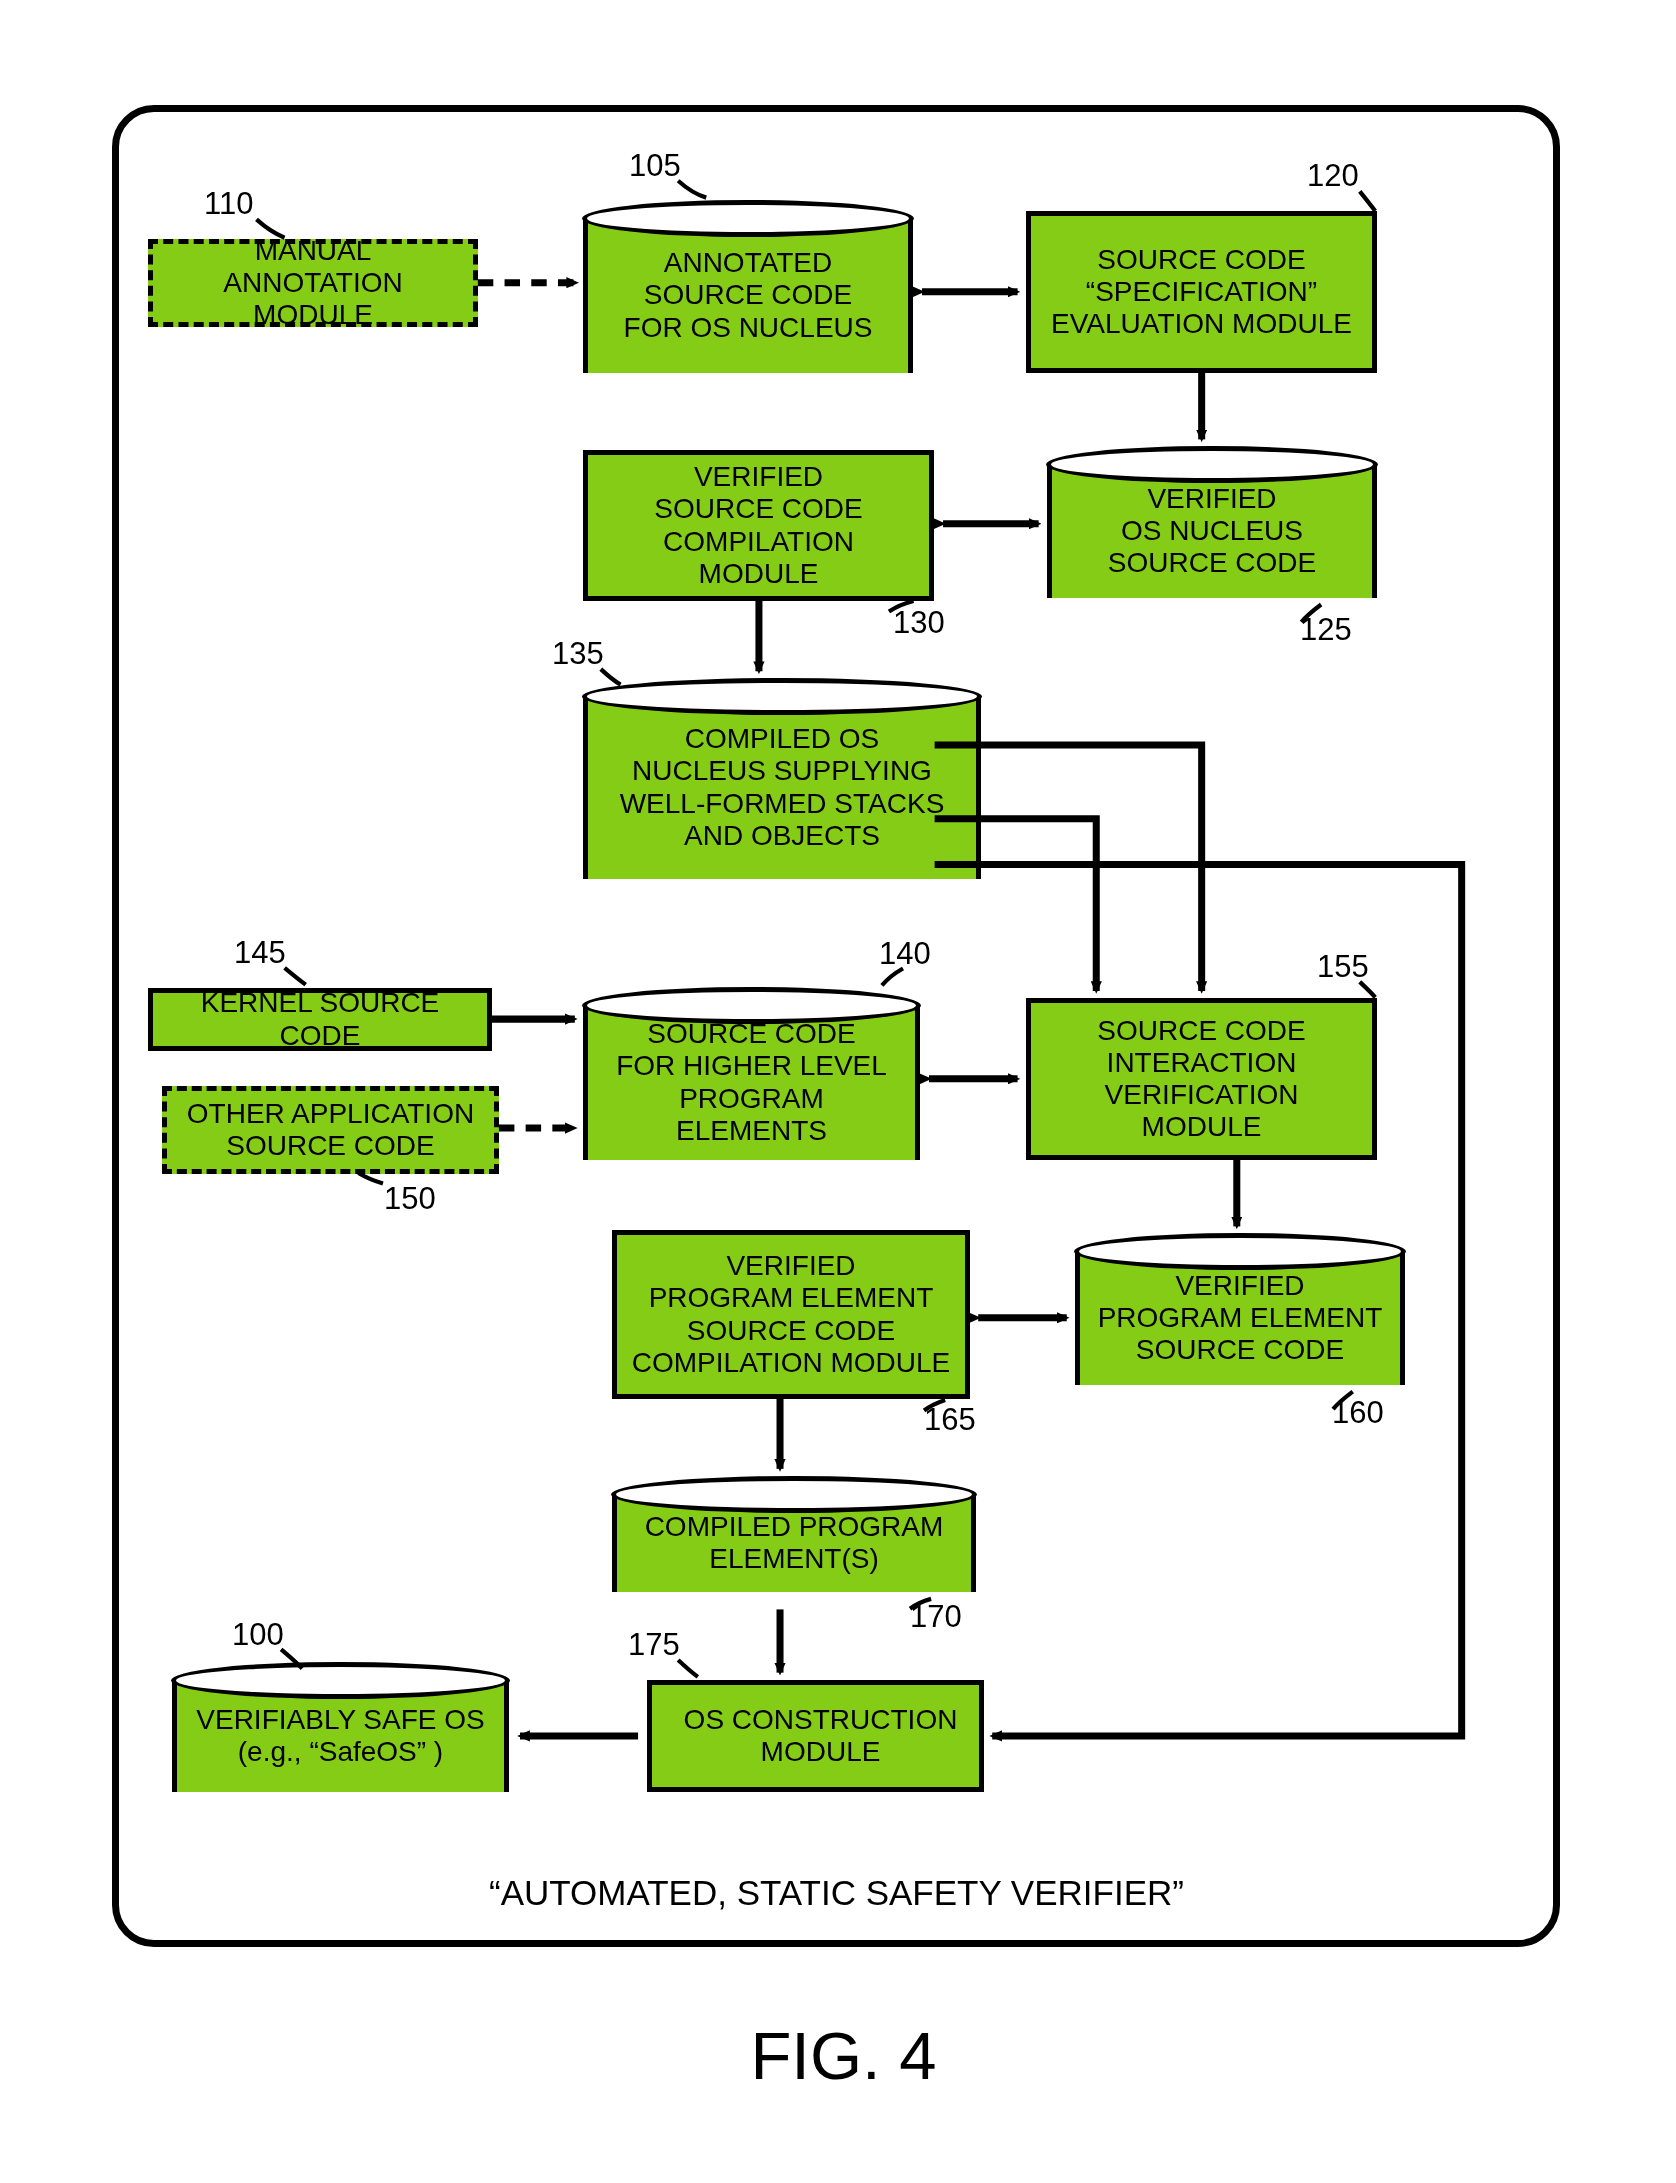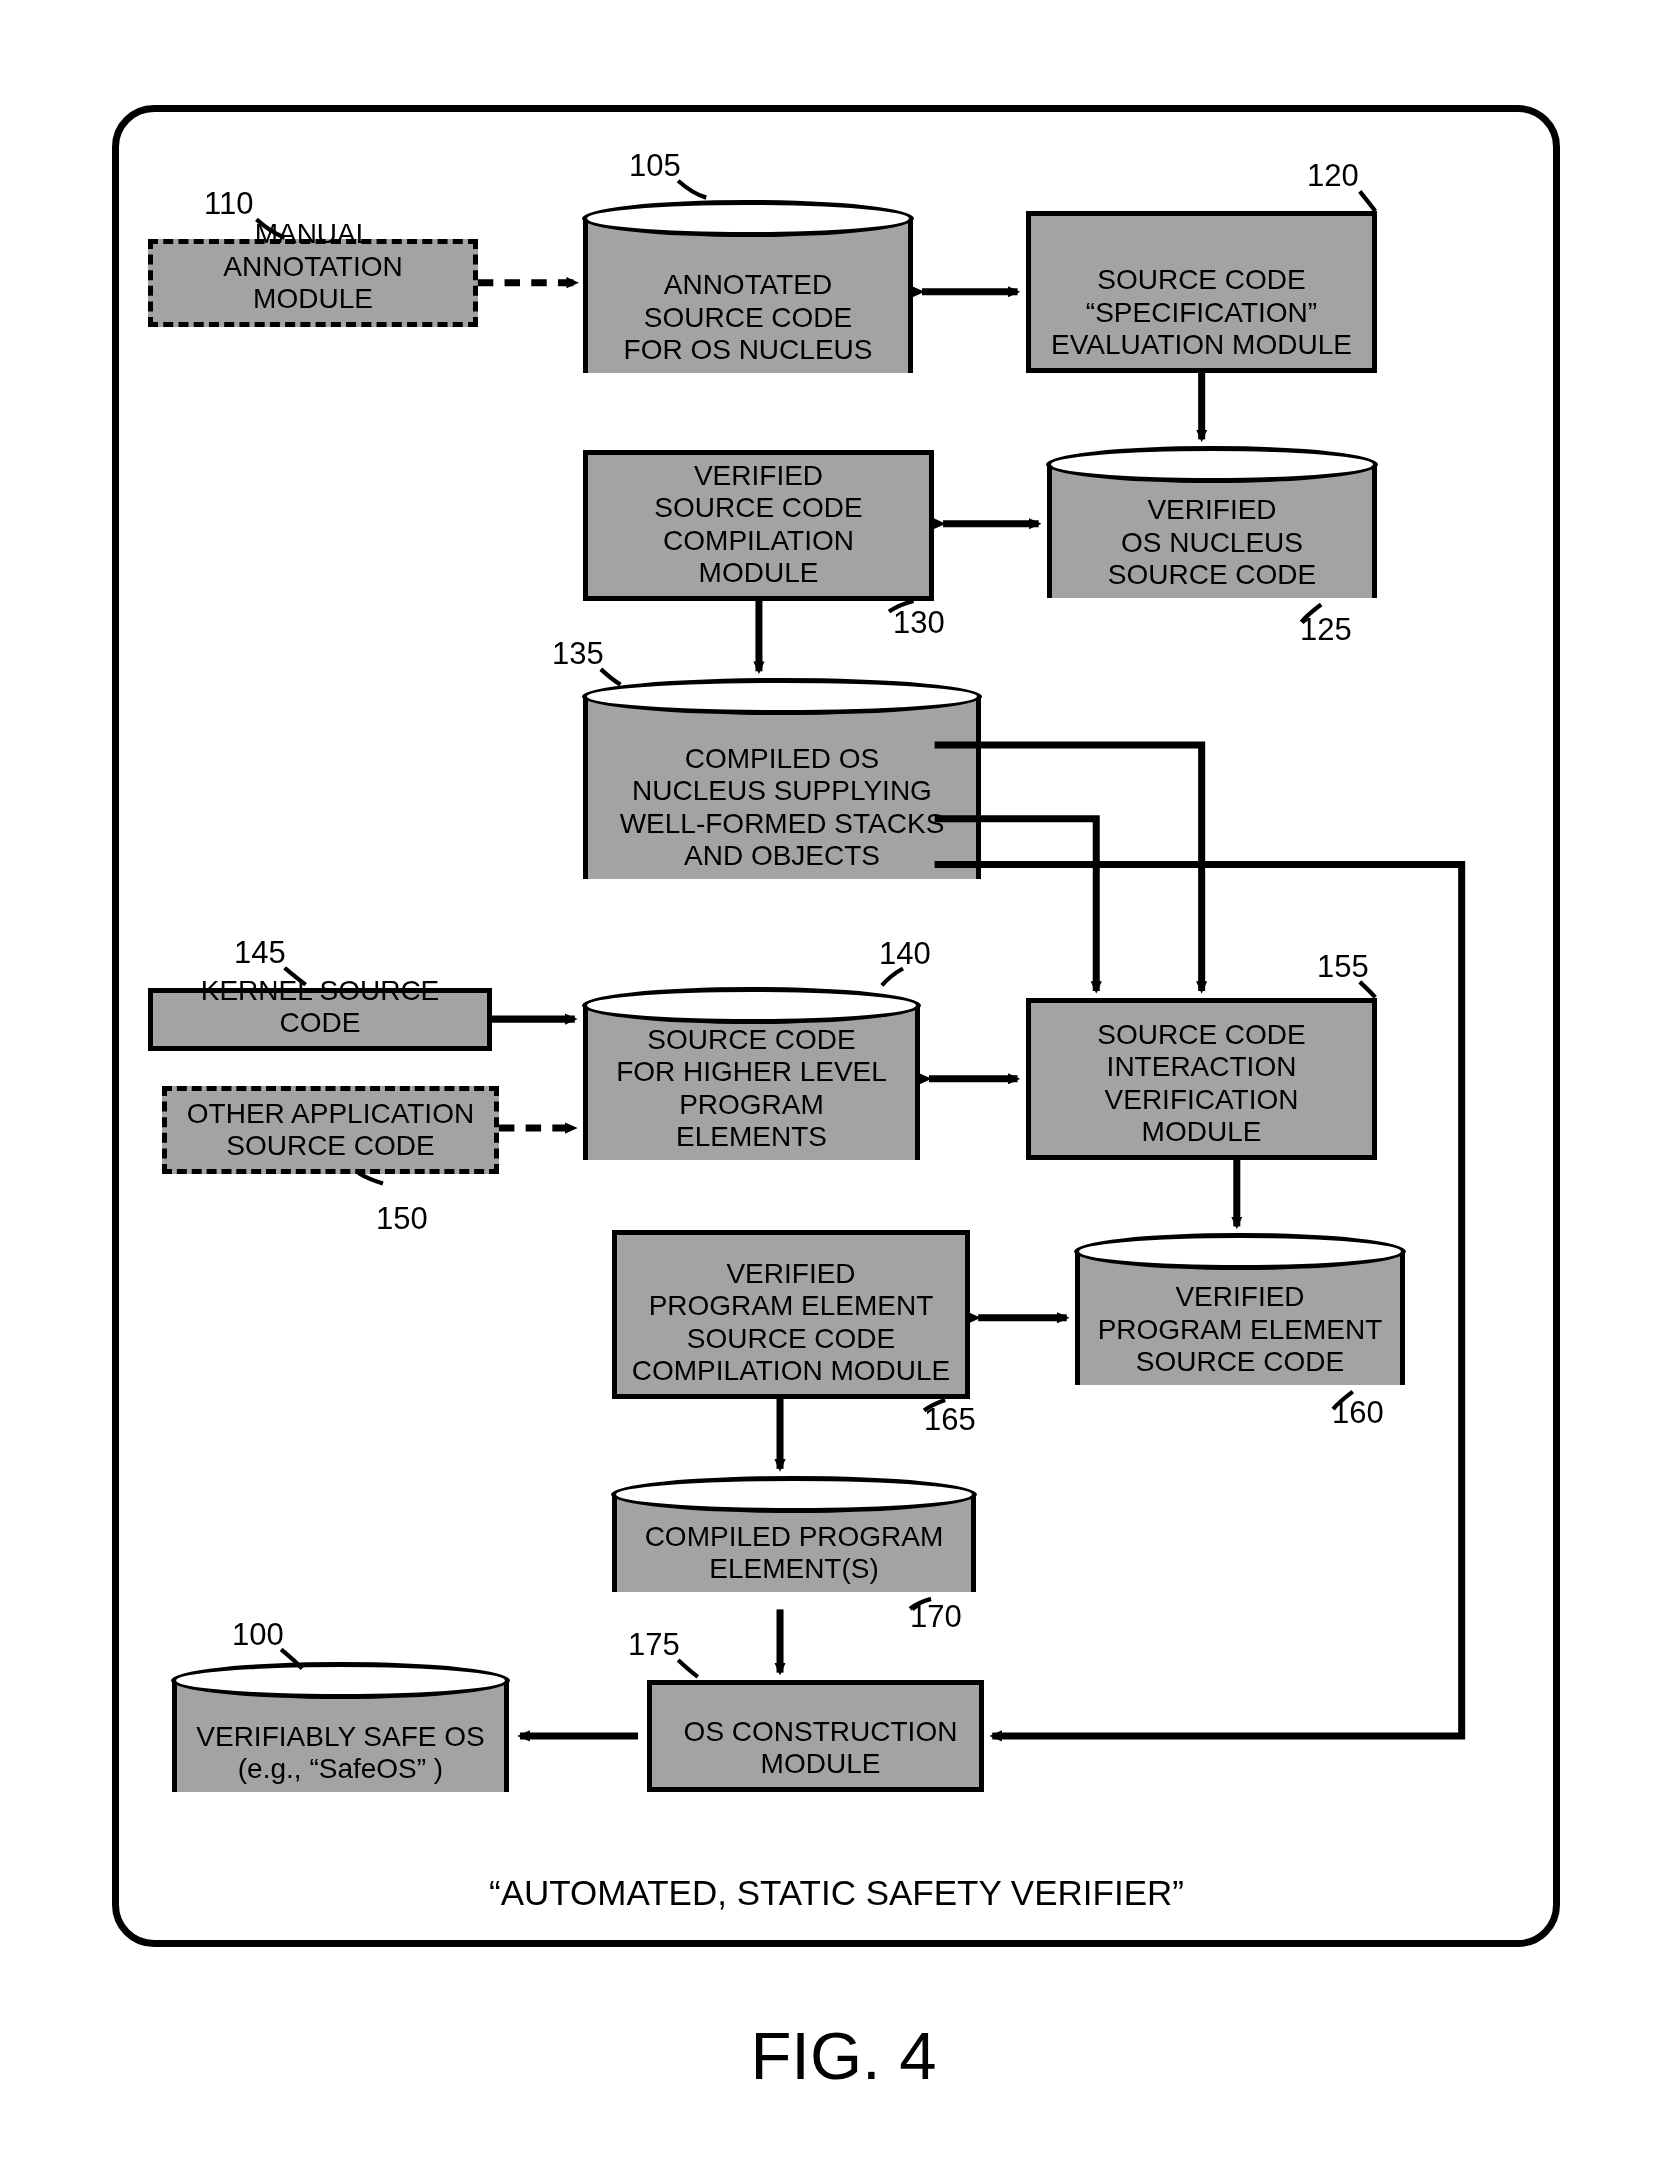--- a/index.html
+++ b/index.html
@@ -19,24 +19,24 @@
     left: 112px;
     top: 105px;
     width: 1448px;
     height: 1842px;
     border: 7px solid #000;
     border-radius: 42px;
     box-sizing: border-box;
   }
   .node {
     position: absolute;
-    background: #a3a3a3;
+    background: #84cc16;
     text-align: center;
     display: flex;
-    align-items: flex-end;
+    align-items: center;
     justify-content: center;
     box-sizing: border-box;
     font-size: 28px;
     line-height: 1.15;
     font-weight: 400;
     padding: 7px 14px;
   }
   .rect {
     border: 5.6px solid #000;
   }
@@ -164,21 +164,21 @@
     <span class="cyl-text">VERIFIABLY SAFE OS<br>(e.g., “SafeOS” )</span>
   </div>
 
   <div class="ref" style="left:204px; top:186px;">110</div>
   <div class="ref" style="left:629px; top:148px;">105</div>
   <div class="ref" style="left:1307px; top:158px;">120</div>
   <div class="ref" style="left:893px; top:605px;">130</div>
   <div class="ref" style="left:1300px; top:612px;">125</div>
   <div class="ref" style="left:552px; top:636px;">135</div>
   <div class="ref" style="left:234px; top:935px;">145</div>
-  <div class="ref" style="left:376px; top:1181px;margin-top:20px;">150</div>
+  <div class="ref" style="left:384px; top:1181px;">150</div>
   <div class="ref" style="left:879px; top:936px;">140</div>
   <div class="ref" style="left:1307px; top:949px;margin-left:10px;">155</div>
   <div class="ref" style="left:924px; top:1402px;">165</div>
   <div class="ref" style="left:1332px; top:1395px;">160</div>
   <div class="ref" style="left:910px; top:1599px;">170</div>
   <div class="ref" style="left:628px; top:1627px;">175</div>
   <div class="ref" style="left:232px; top:1617px;">100</div>
 
   <div class="big-title" style="left:450px; top:1873px; width:773px;">“AUTOMATED, STATIC SAFETY VERIFIER”</div>
 

